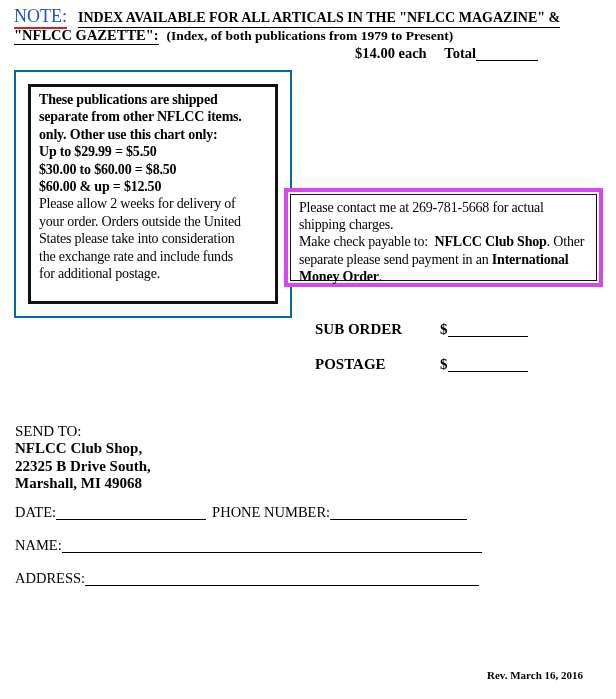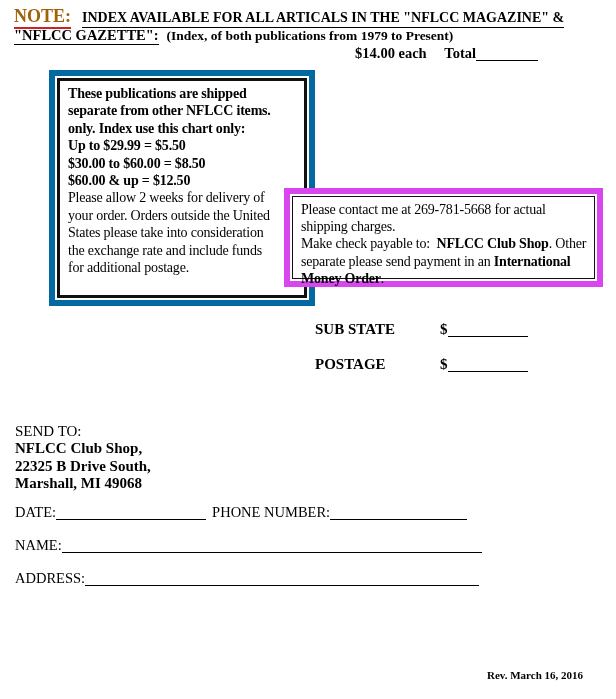--- a/index.html
+++ b/index.html
@@ -6,46 +6,46 @@
   .page{
     position:relative;width:616px;height:699px;background:#ffffff;
     font-family:"Liberation Serif","DejaVu Serif",serif;color:#000;overflow:hidden;
   }
   .abs{position:absolute;}
   .b{font-weight:bold;}
 
   
   .hline1{left:14px;top:6px;white-space:nowrap;}
   .note-label{
-    font-size:18px;font-weight:bold;color:#a16207;
+    font-size:18px;font-weight:normal;color:#1d4ed8;
     display:inline-block;border-bottom:2.5px solid #cc2222;line-height:1.15;
   }
   .title-rest{
     font-size:14px;font-weight:bold;margin-left:7px;
     display:inline-block;border-bottom:1.5px solid #000;line-height:1.3;
   }
   .hline2{left:14px;top:26px;white-space:nowrap;font-weight:bold;}
   .sub-underlined{font-size:14.5px;display:inline-block;border-bottom:1.5px solid #000;line-height:1.25;}
   .sub-rest{font-size:13.5px;margin-left:4px;}
   .hline3{left:355px;top:45px;white-space:nowrap;font-weight:bold;font-size:14.5px;}
   .total-label{margin-left:14px;margin-top:7px;}
 
   
   .blank{
     display:inline-block;border-bottom:1.6px solid #000;
     height:13px;vertical-align:-3px;
   }
 
   
-  .dbox-outer{position:absolute;background:#fff;border:6px solid #0369a1;padding:2px;margin-left:35px;}
+  .dbox-outer{position:absolute;background:#fff;border:2px solid #0369a1;padding:12px;}
   .dbox-inner{border:3px solid #111;padding:4px 8px;height:100%;box-sizing:border-box;}
   .shipping-box{left:14px;top:70px;width:250px;height:220px;}
   .shipping-box .line{font-size:14px;line-height:17.4px;white-space:nowrap;letter-spacing:-0.2px;}
 
-  .contact-outer{position:absolute;left:284px;top:188px;width:319px;height:99px;border:6px solid #d946ef;padding:2px;box-sizing:border-box;background:#fff;}
+  .contact-outer{position:absolute;left:284px;top:188px;width:319px;height:99px;border:4px solid #d946ef;padding:2px;box-sizing:border-box;background:#fff;}
   .contact-inner{border:1px solid #111;height:100%;box-sizing:border-box;padding:4px 8px;}
   .contact-inner .line{font-size:14px;line-height:17.2px;white-space:nowrap;letter-spacing:-0.2px;}
 
   
   .trow{position:absolute;left:315px;font-size:15px;font-weight:bold;white-space:nowrap;}
   .tlabel{display:inline-block;width:125px;}
   .trow .blank{width:80px;}
 
   
   .sendto{left:15px;top:423px;font-size:15px;line-height:17.4px;}
@@ -72,21 +72,21 @@
   </div>
   <div class="abs hline3">
     <span>$14.00 each</span>
     <span class="total-label">Total</span><span class="blank" style="width:62px"></span>
   </div>
 
   <div class="dbox-outer shipping-box">
     <div class="dbox-inner">
       <div class="line b">These publications are shipped</div>
       <div class="line b">separate from other NFLCC items.</div>
-      <div class="line b">only. Index use this chart only:</div>
+      <div class="line b">only. Other use this chart only:</div>
       <div class="line b">Up to $29.99 = $5.50</div>
       <div class="line b">$30.00 to $60.00 = $8.50</div>
       <div class="line b">$60.00 &amp; up = $12.50</div>
       <div class="line">Please allow 2 weeks for delivery of</div>
       <div class="line">your order. Orders outside the United</div>
       <div class="line">States please take into consideration</div>
       <div class="line">the exchange rate and include funds</div>
       <div class="line">for additional postage.</div>
     </div>
   </div>
@@ -95,21 +95,21 @@
     <div class="contact-inner">
       <div class="line">Please contact me at 269-781-5668 for actual</div>
       <div class="line">shipping charges.</div>
       <div class="line"><span>Make check payable to:&nbsp; </span><span class="b">NFLCC Club Shop</span><span>. Other</span></div>
       <div class="line"><span>separate please send payment in an </span><span class="b">International</span></div>
       <div class="line"><span class="b">Money Order</span><span>.</span></div>
     </div>
   </div>
 
   <div class="trow" style="top:321px">
-    <span class="tlabel">SUB STATE</span><span>$</span><span class="blank"></span>
+    <span class="tlabel">SUB ORDER</span><span>$</span><span class="blank"></span>
   </div>
   <div class="trow" style="top:356px">
     <span class="tlabel">POSTAGE</span><span>$</span><span class="blank"></span>
   </div>
 
   <div class="abs sendto">
     <div>SEND TO:</div>
     <div class="b">NFLCC Club Shop,</div>
     <div class="b">22325 B Drive South,</div>
     <div class="b">Marshall, MI 49068</div>

